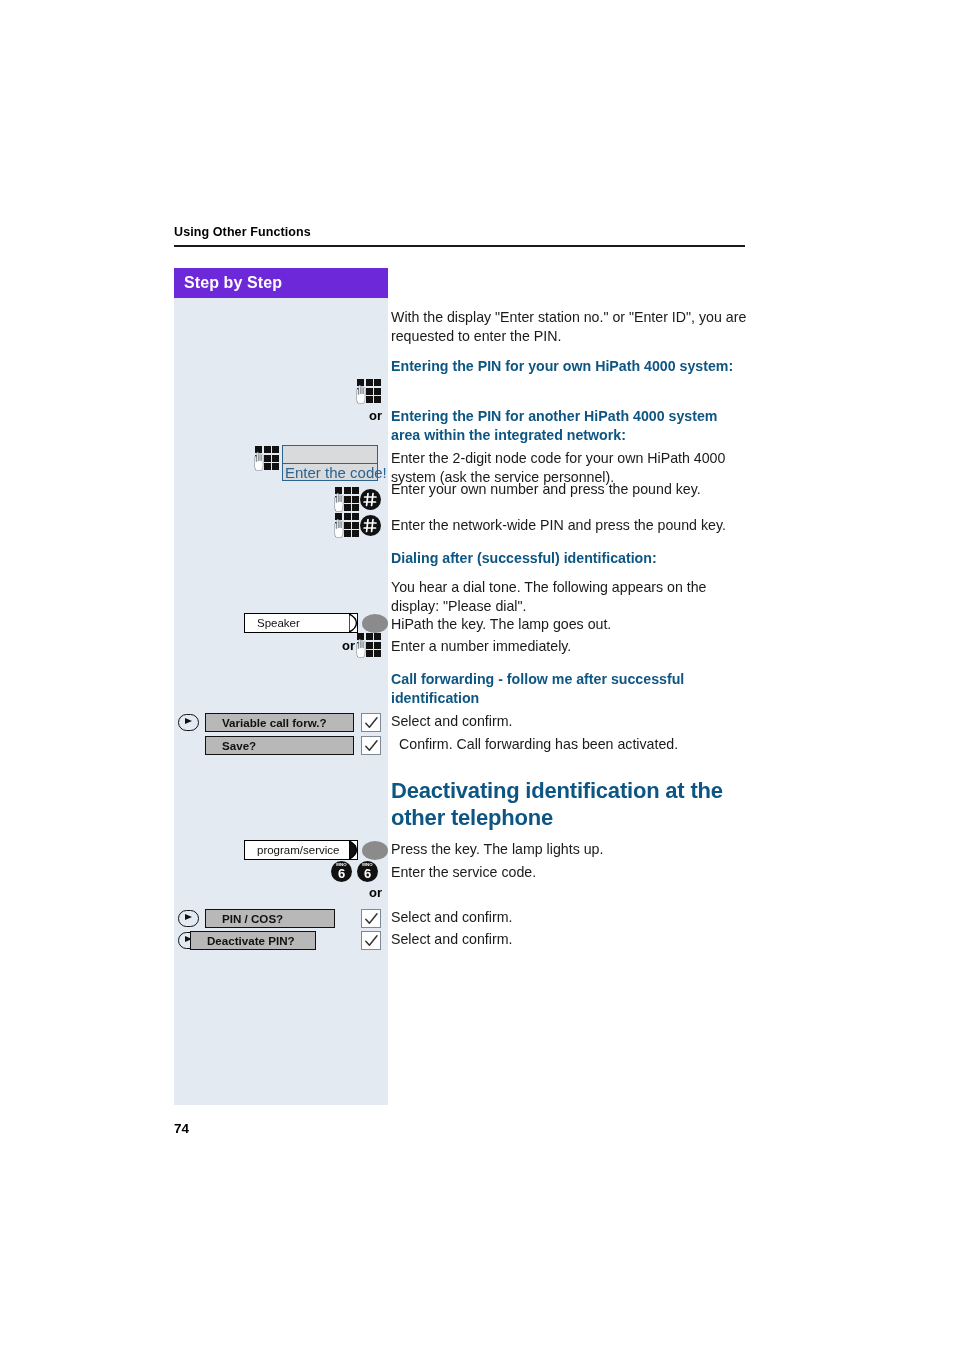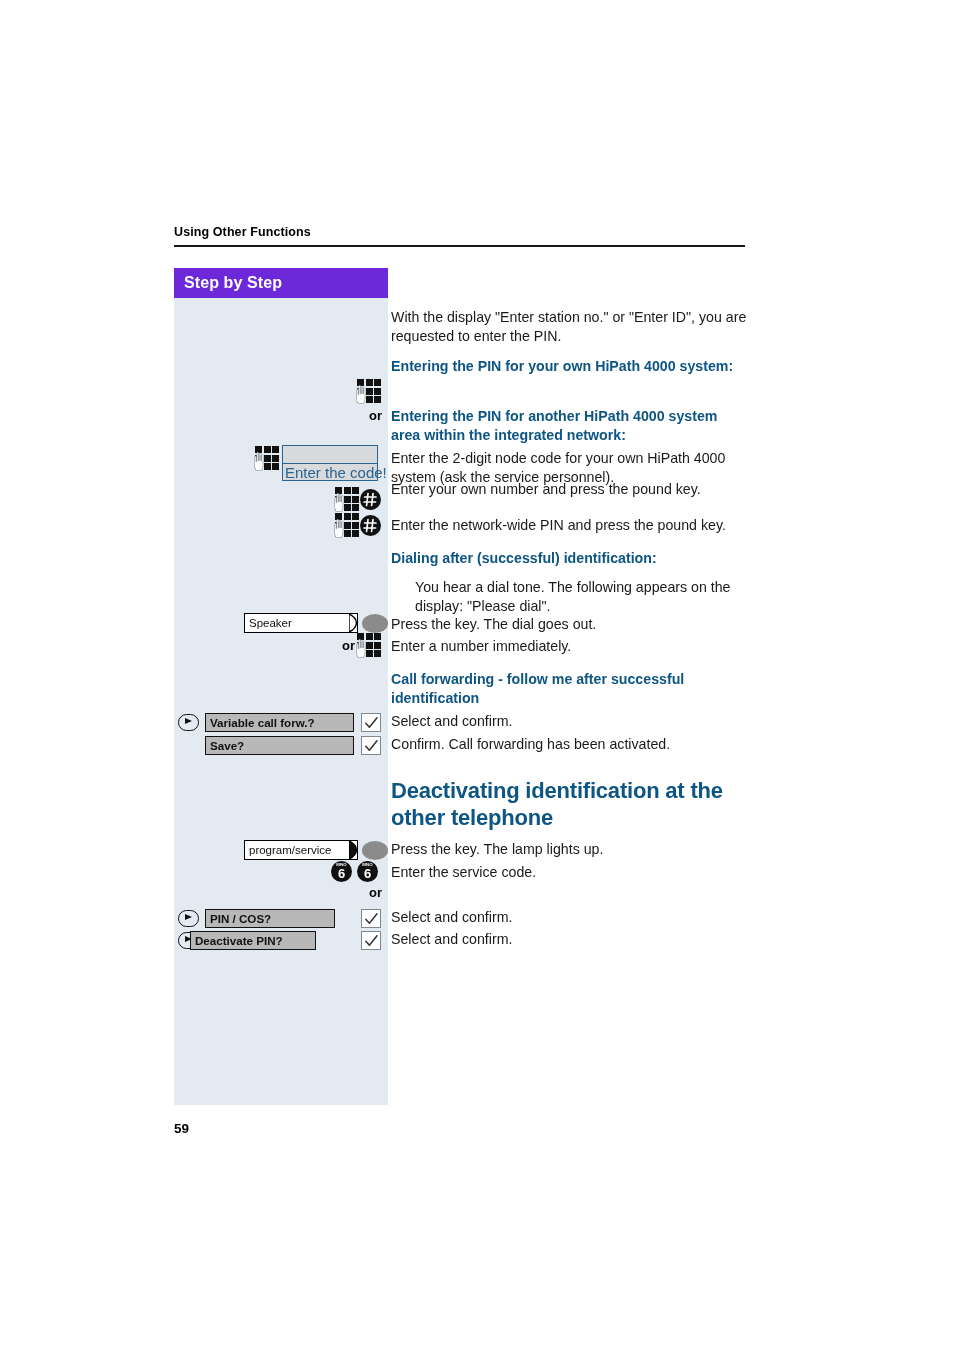--- a/index.html
+++ b/index.html
@@ -101,21 +101,21 @@
   .digitkey .dk-num {
     position:absolute; left:0; top:5.5px; width:21px;
     text-align:center; font-size:13px; font-weight:bold; line-height:14px;
   }
 
   
   .fkey { position:absolute; height:20px; }
   .fkey .fk-box {
     position:absolute; left:0; top:0; height:20px;
     background:#ffffff; border:1.4px solid #000;
-    display:flex; align-items:center;
+    display:flex; align-items:center;padding-left:8px;
   }
   .fkey .fk-label {
     padding-left:4px; font-size:11.5px; color:#111; white-space:nowrap;
     line-height:12px;
   }
   .fkey .fk-notch {
     position:absolute; top:0; width:9px; height:20px;
   }
   .fkey .fk-lamp {
     position:absolute; top:0.5px; width:26px; height:19px;
@@ -136,21 +136,21 @@
     border-bottom:3.8px solid transparent;
   }
 
   
   .optbar {
     position:absolute; height:19px;
     background:#b8b8b8; border:1.3px solid #111;
     display:flex; align-items:center;
   }
   .optbar span {
-    padding-left:4px; font-size:11.6px; font-weight:bold;
+    padding-left:16px; font-size:11.6px; font-weight:bold;
     color:#111; line-height:12px; white-space:nowrap;
   }
 
   
   .okbox {
     position:absolute; width:20px; height:19px;
     background:#ffffff; border:1.2px solid #7e8a93;
   }
   .okbox svg { position:absolute; left:2px; top:2px; }
 
@@ -195,31 +195,31 @@
   <div class="col-right h-blue" style="top:407px;">Entering the PIN for another HiPath 4000 system area within the integrated network:</div>
 
   <div class="col-right body-text" style="top:449px;">Enter the 2-digit node code for your own HiPath 4000 system (ask the service personnel).</div>
 
   <div class="col-right body-text" style="top:480px;">Enter your own number and press the pound key.</div>
 
   <div class="col-right body-text" style="top:516px;">Enter the network-wide PIN and press the pound key.</div>
 
   <div class="col-right h-blue" style="top:549px;">Dialing after (successful) identification:</div>
 
-  <div class="col-right body-text" style="top:578px;margin-left:24px;">You hear a dial tone. The following appears on the display: "Please dial".</div>
-
-  <div class="col-right body-text" style="top:615px;">Press the key. The dial goes out.</div>
+  <div class="col-right body-text" style="top:578px;">You hear a dial tone. The following appears on the display: "Please dial".</div>
+
+  <div class="col-right body-text" style="top:615px;">HiPath the key. The lamp goes out.</div>
 
   <div class="col-right body-text" style="top:637px;">Enter a number immediately.</div>
 
   <div class="col-right h-blue" style="top:670px;">Call forwarding - follow me after successful identification</div>
 
   <div class="col-right body-text" style="top:712px;">Select and confirm.</div>
 
-  <div class="col-right body-text" style="top:735px;">Confirm. Call forwarding has been activated.</div>
+  <div class="col-right body-text" style="top:735px;margin-left:8px;">Confirm. Call forwarding has been activated.</div>
 
   <div class="col-right h-big" style="top:777px;">Deactivating identification at the other telephone</div>
 
   <div class="col-right body-text" style="top:840px;">Press the key. The lamp lights up.</div>
 
   <div class="col-right body-text" style="top:863px;">Enter the service code.</div>
 
   <div class="col-right body-text" style="top:908px;">Select and confirm.</div>
 
   <div class="col-right body-text" style="top:930px;">Select and confirm.</div>
@@ -412,15 +412,15 @@
   </div>
   <div class="optbar" style="left:190px; top:931px; width:126px;">
     <span>Deactivate PIN?</span>
   </div>
   <div class="okbox" style="left:361px; top:931px;">
     <svg width="15" height="14" viewBox="0 0 15 14">
       <path d="M1.8 7.2 L5.4 11.2 L13 1.8" stroke="#333" stroke-width="1.5" fill="none" stroke-linecap="round" stroke-linejoin="round"></path>
     </svg>
   </div>
 
-  <div class="folio">59</div>
+  <div class="folio">74</div>
 
 </div>
 
 </body></html>

